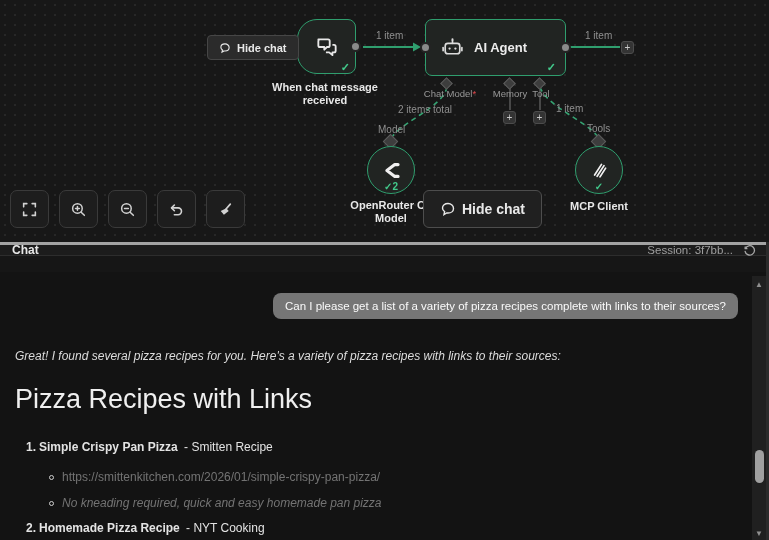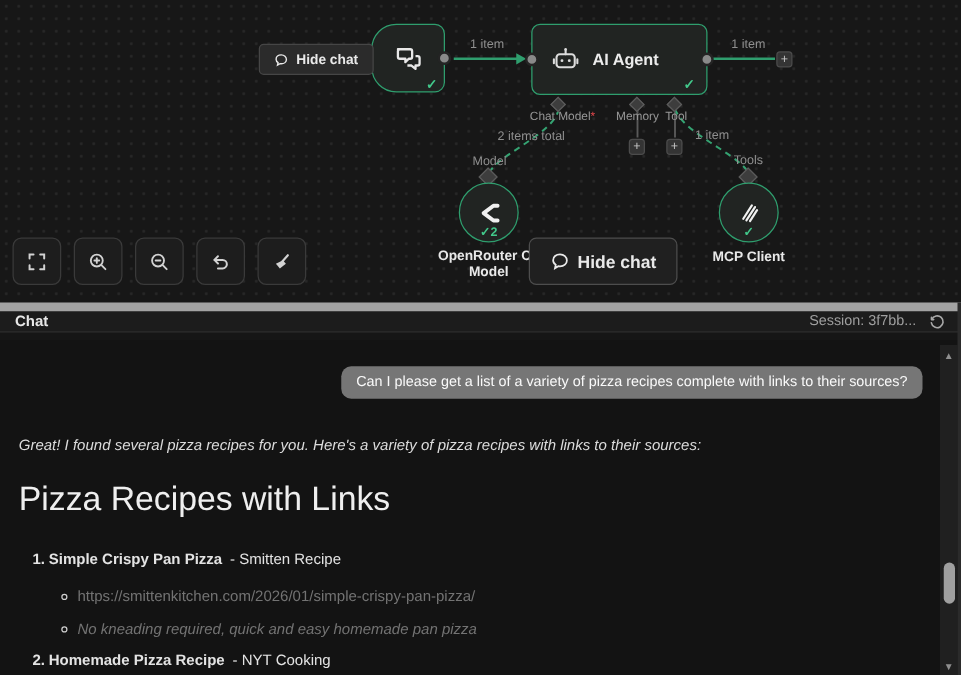--- a/index.html
+++ b/index.html
@@ -60,21 +60,21 @@
                   border-radius:6px; font-size:14px; background:#202020;
                   border-color:#4d4d4d; z-index:5; }
 
   .toolbar { position:absolute; left:10px; top:190px; display:flex; gap:10px; }
   .tool-btn { width:39px; height:38px; background:#1d1d1d; border:1px solid #3a3a3a;
               border-radius:7px; display:flex; align-items:center; justify-content:center;
               cursor:pointer; }
 
   
   .chat-panel { position:absolute; top:242px; left:0; width:769px; height:298px; }
-  .chat-header { height:24px; background:#1c1c1c; border-top:7px solid #a3a3a3;
+  .chat-header { height:14px; background:#1c1c1c; border-top:3px solid #a3a3a3;
                  border-bottom:1px solid #2d2d2d; display:flex; align-items:center;
                  justify-content:space-between; padding:0 12px; }
   .chat-title { font-size:12px; font-weight:bold; color:#e8e8e8; }
   .chat-header-right { display:flex; align-items:center; gap:10px; }
   .session-label { font-size:11.5px; color:#9f9f9f; }
   .reset-btn { background:none; border:none; cursor:pointer; display:flex; }
 
   .messages { position:absolute; top:30px; left:0; width:769px; height:268px;
               background:#131313; }
   .bubble { position:absolute; top:21px; right:31px; background:#767676; color:#fafafa;
@@ -133,20 +133,21 @@
     <div class="node node-trigger">
       <span>
         <svg width="26" height="26" viewBox="0 0 24 24" fill="none" stroke="#e8e8e8" stroke-width="1.7" stroke-linejoin="round">
           <path d="M4 5h9a1.5 1.5 0 0 1 1.5 1.5v4A1.5 1.5 0 0 1 13 12h-1l-2.5 2.5V12H5.5A1.5 1.5 0 0 1 4 10.5v-4A1.5 1.5 0 0 1 5.5 5z"></path>
           <path d="M17 10h1.5A1.5 1.5 0 0 1 20 11.5v4a1.5 1.5 0 0 1-1.5 1.5H17v2.5L14 17h-3"></path>
         </svg>
       </span>
       <span class="node-check trigger-check">✓</span>
       <span class="endpoint" style="left:52px; top:21px;"></span>
     </div>
+    <div class="node-label trigger-label">When chat message received</div>
 
     <div class="node node-agent">
       <span>
         <svg width="25" height="25" viewBox="0 0 24 24" fill="none" stroke="#dcdcdc" stroke-width="1.6" stroke-linecap="round">
           <rect x="5" y="8" width="14" height="10" rx="2.5"></rect>
           <line x1="12" y1="8" x2="12" y2="5"></line>
           <circle cx="12" cy="4.2" r="1" fill="#dcdcdc" stroke="none"></circle>
           <circle cx="9.2" cy="13" r="1.1" fill="#dcdcdc" stroke="none"></circle>
           <circle cx="14.8" cy="13" r="1.1" fill="#dcdcdc" stroke="none"></circle>
           <line x1="3" y1="12" x2="3" y2="15"></line>

